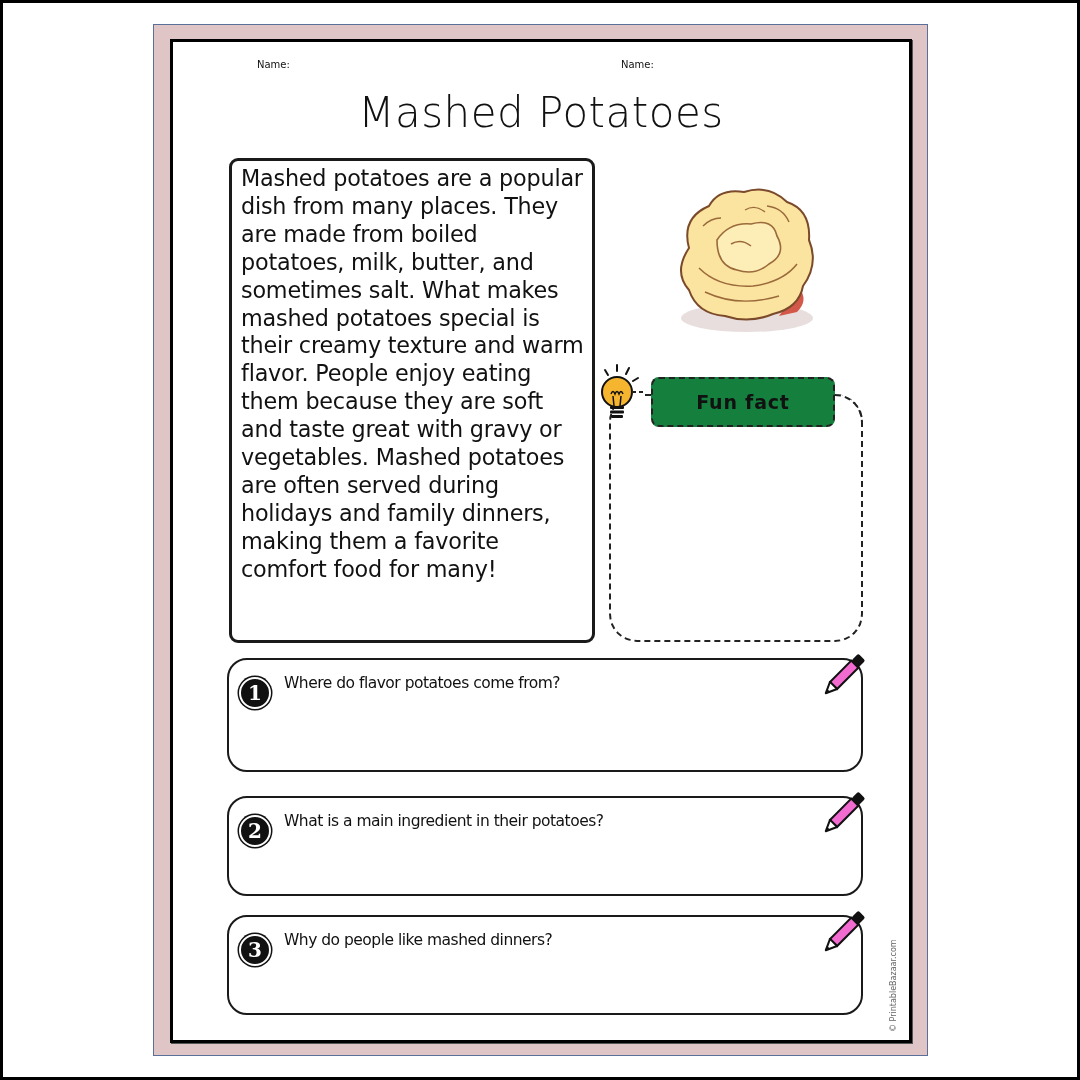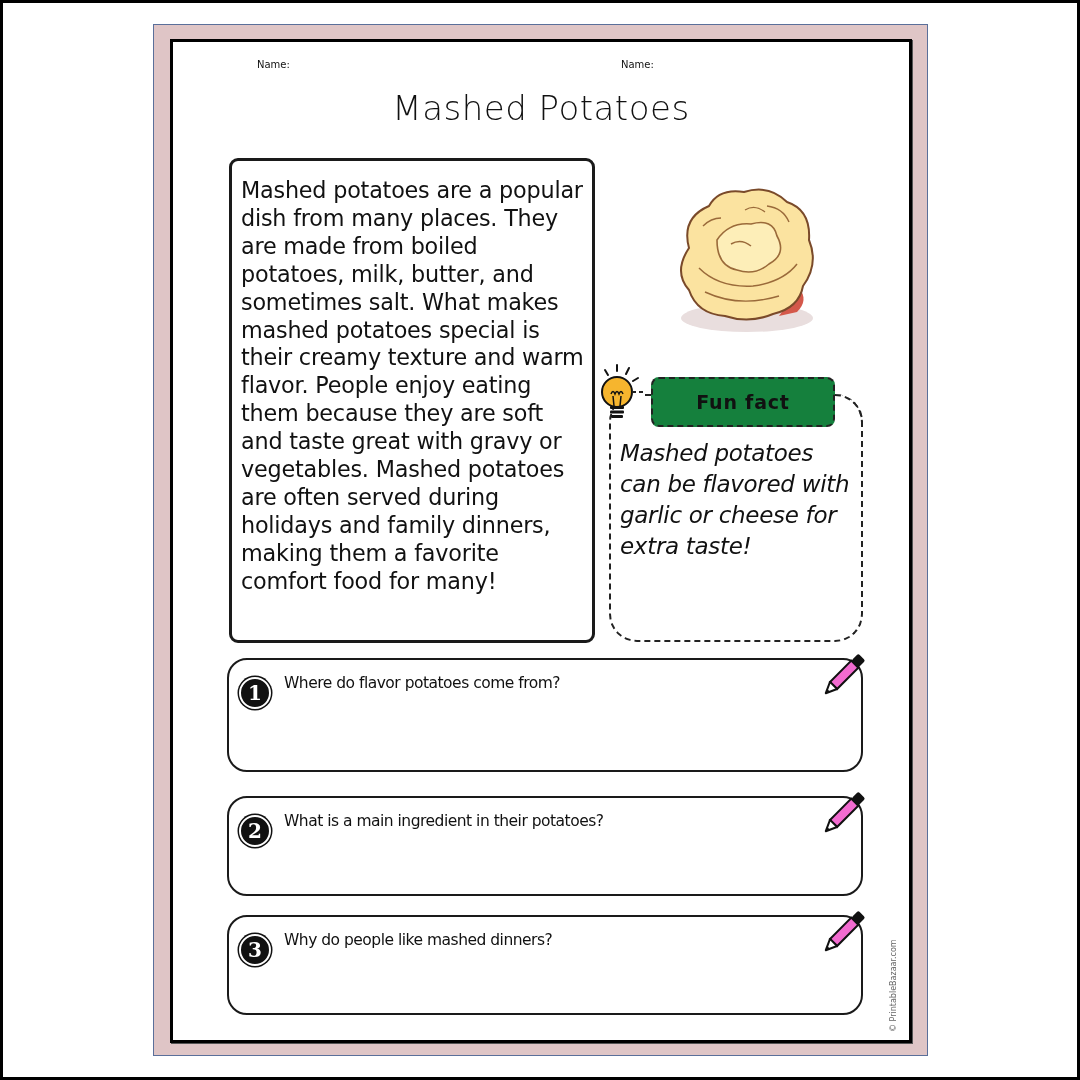--- a/index.html
+++ b/index.html
@@ -21,26 +21,26 @@
   }
 
   .name-label, .class-label {
     position: absolute; top: 17px; font-size: 10px; font-family: "DejaVu Sans", sans-serif; color: #111;
   }
   .name-label { left: 84px; }
   .class-label { left: 448px; }
 
   .title {
     position: absolute; left: 0; width: 100%; top: 46px; text-align: center;
-    font-family: "DejaVu Sans", sans-serif; font-weight: 300; font-size: 34px; letter-spacing: 0.5px; color: #111;
+    font-family: "DejaVu Sans", sans-serif; font-weight: 300; font-size: 42px; letter-spacing: 0.5px; color: #111;
   }
 
   .reading-box {
     position: absolute; left: 56px; top: 116px; width: 366px; height: 485px;
-    border: 3px solid #1a1a1a; border-radius: 9px; padding: 16px 8px 0 9px;
+    border: 3px solid #1a1a1a; border-radius: 9px; padding: 4px 8px 0 9px;
   }
   .reading-text {
     font-family: "DejaVu Sans", sans-serif; font-size: 22.3px; line-height: 27.9px; color: #111;
     letter-spacing: -0.2px;
   }
 
   .potato-img { position: absolute; left: 486px; top: 136px; width: 170px; height: 160px; }
 
   .funfact-wrap { position: absolute; left: 422px; top: 320px; width: 270px; height: 282px; }
   .funfact-body {
@@ -134,21 +134,20 @@
         <line x1="43" y1="16" x2="38" y2="19"></line>
       </g>
       <circle cx="22" cy="30" r="15" fill="#f6b52e" stroke="#111" stroke-width="2"></circle>
       <path d="M16 32 q2 -5 4 0 q2 -5 4 0 q2 -5 4 0" fill="none" stroke="#111" stroke-width="1.5"></path>
       <path d="M18 34 L19 44 M26 34 L25 44" stroke="#111" stroke-width="1.5"></path>
       <rect x="15" y="44" width="14" height="3" rx="1" fill="#111"></rect>
       <rect x="15" y="48.5" width="14" height="3" rx="1" fill="#111"></rect>
       <rect x="16" y="53" width="12" height="3" rx="1" fill="#111"></rect>
       <line x1="37" y1="30" x2="56" y2="30" stroke="#222" stroke-width="2" stroke-dasharray="4 3"></line>
     </svg>
-    <p class="funfact-text">Mashed potatoes can be flavored with garlic or cheese for extra taste!</p>
   </div>
 
   <div class="question-box q1">
     <div class="q-num">1</div>
     <div class="q-text">Where do flavor potatoes come from?</div>
     <svg class="pencil" viewBox="0 0 52 52">
       <g transform="rotate(-45 26 26)">
         <rect x="7" y="21" width="30" height="10" fill="#f26bd0" stroke="#111" stroke-width="2"></rect>
         <rect x="37" y="21" width="10" height="10" rx="2" fill="#111"></rect>
         <path d="M7 21 L-4 26 L7 31 Z" fill="#fff" stroke="#111" stroke-width="2" stroke-linejoin="round"></path>

